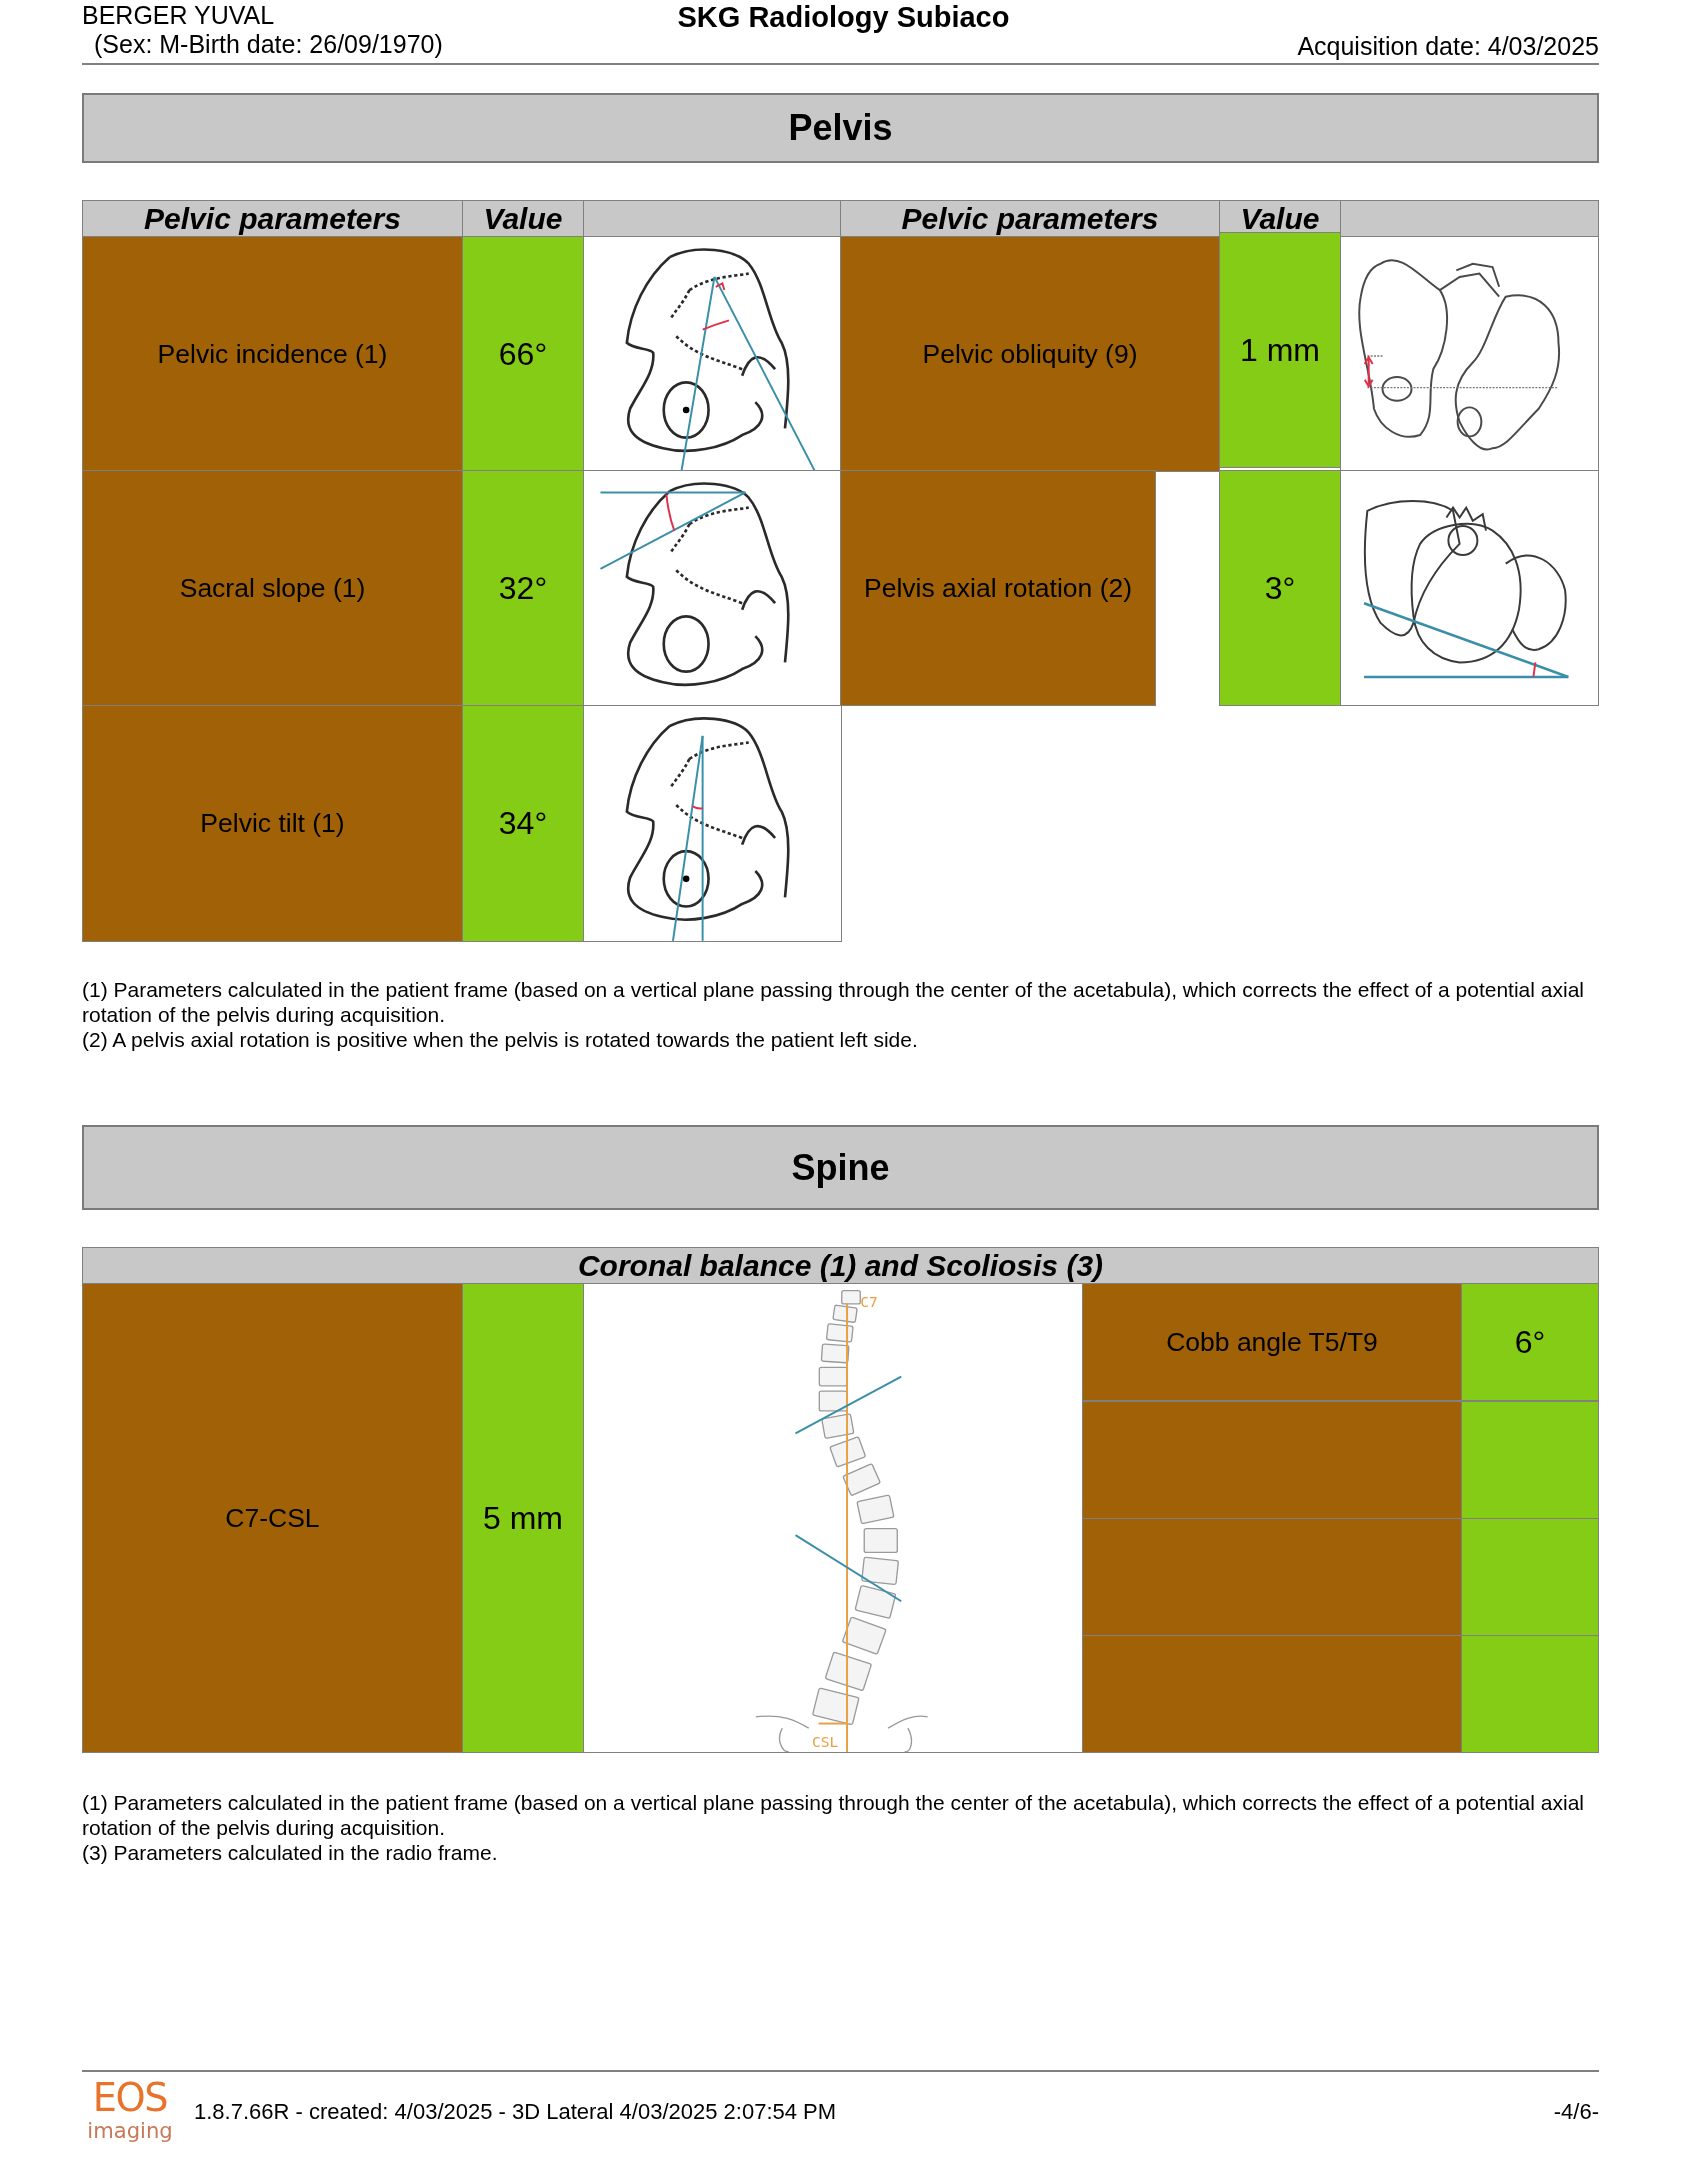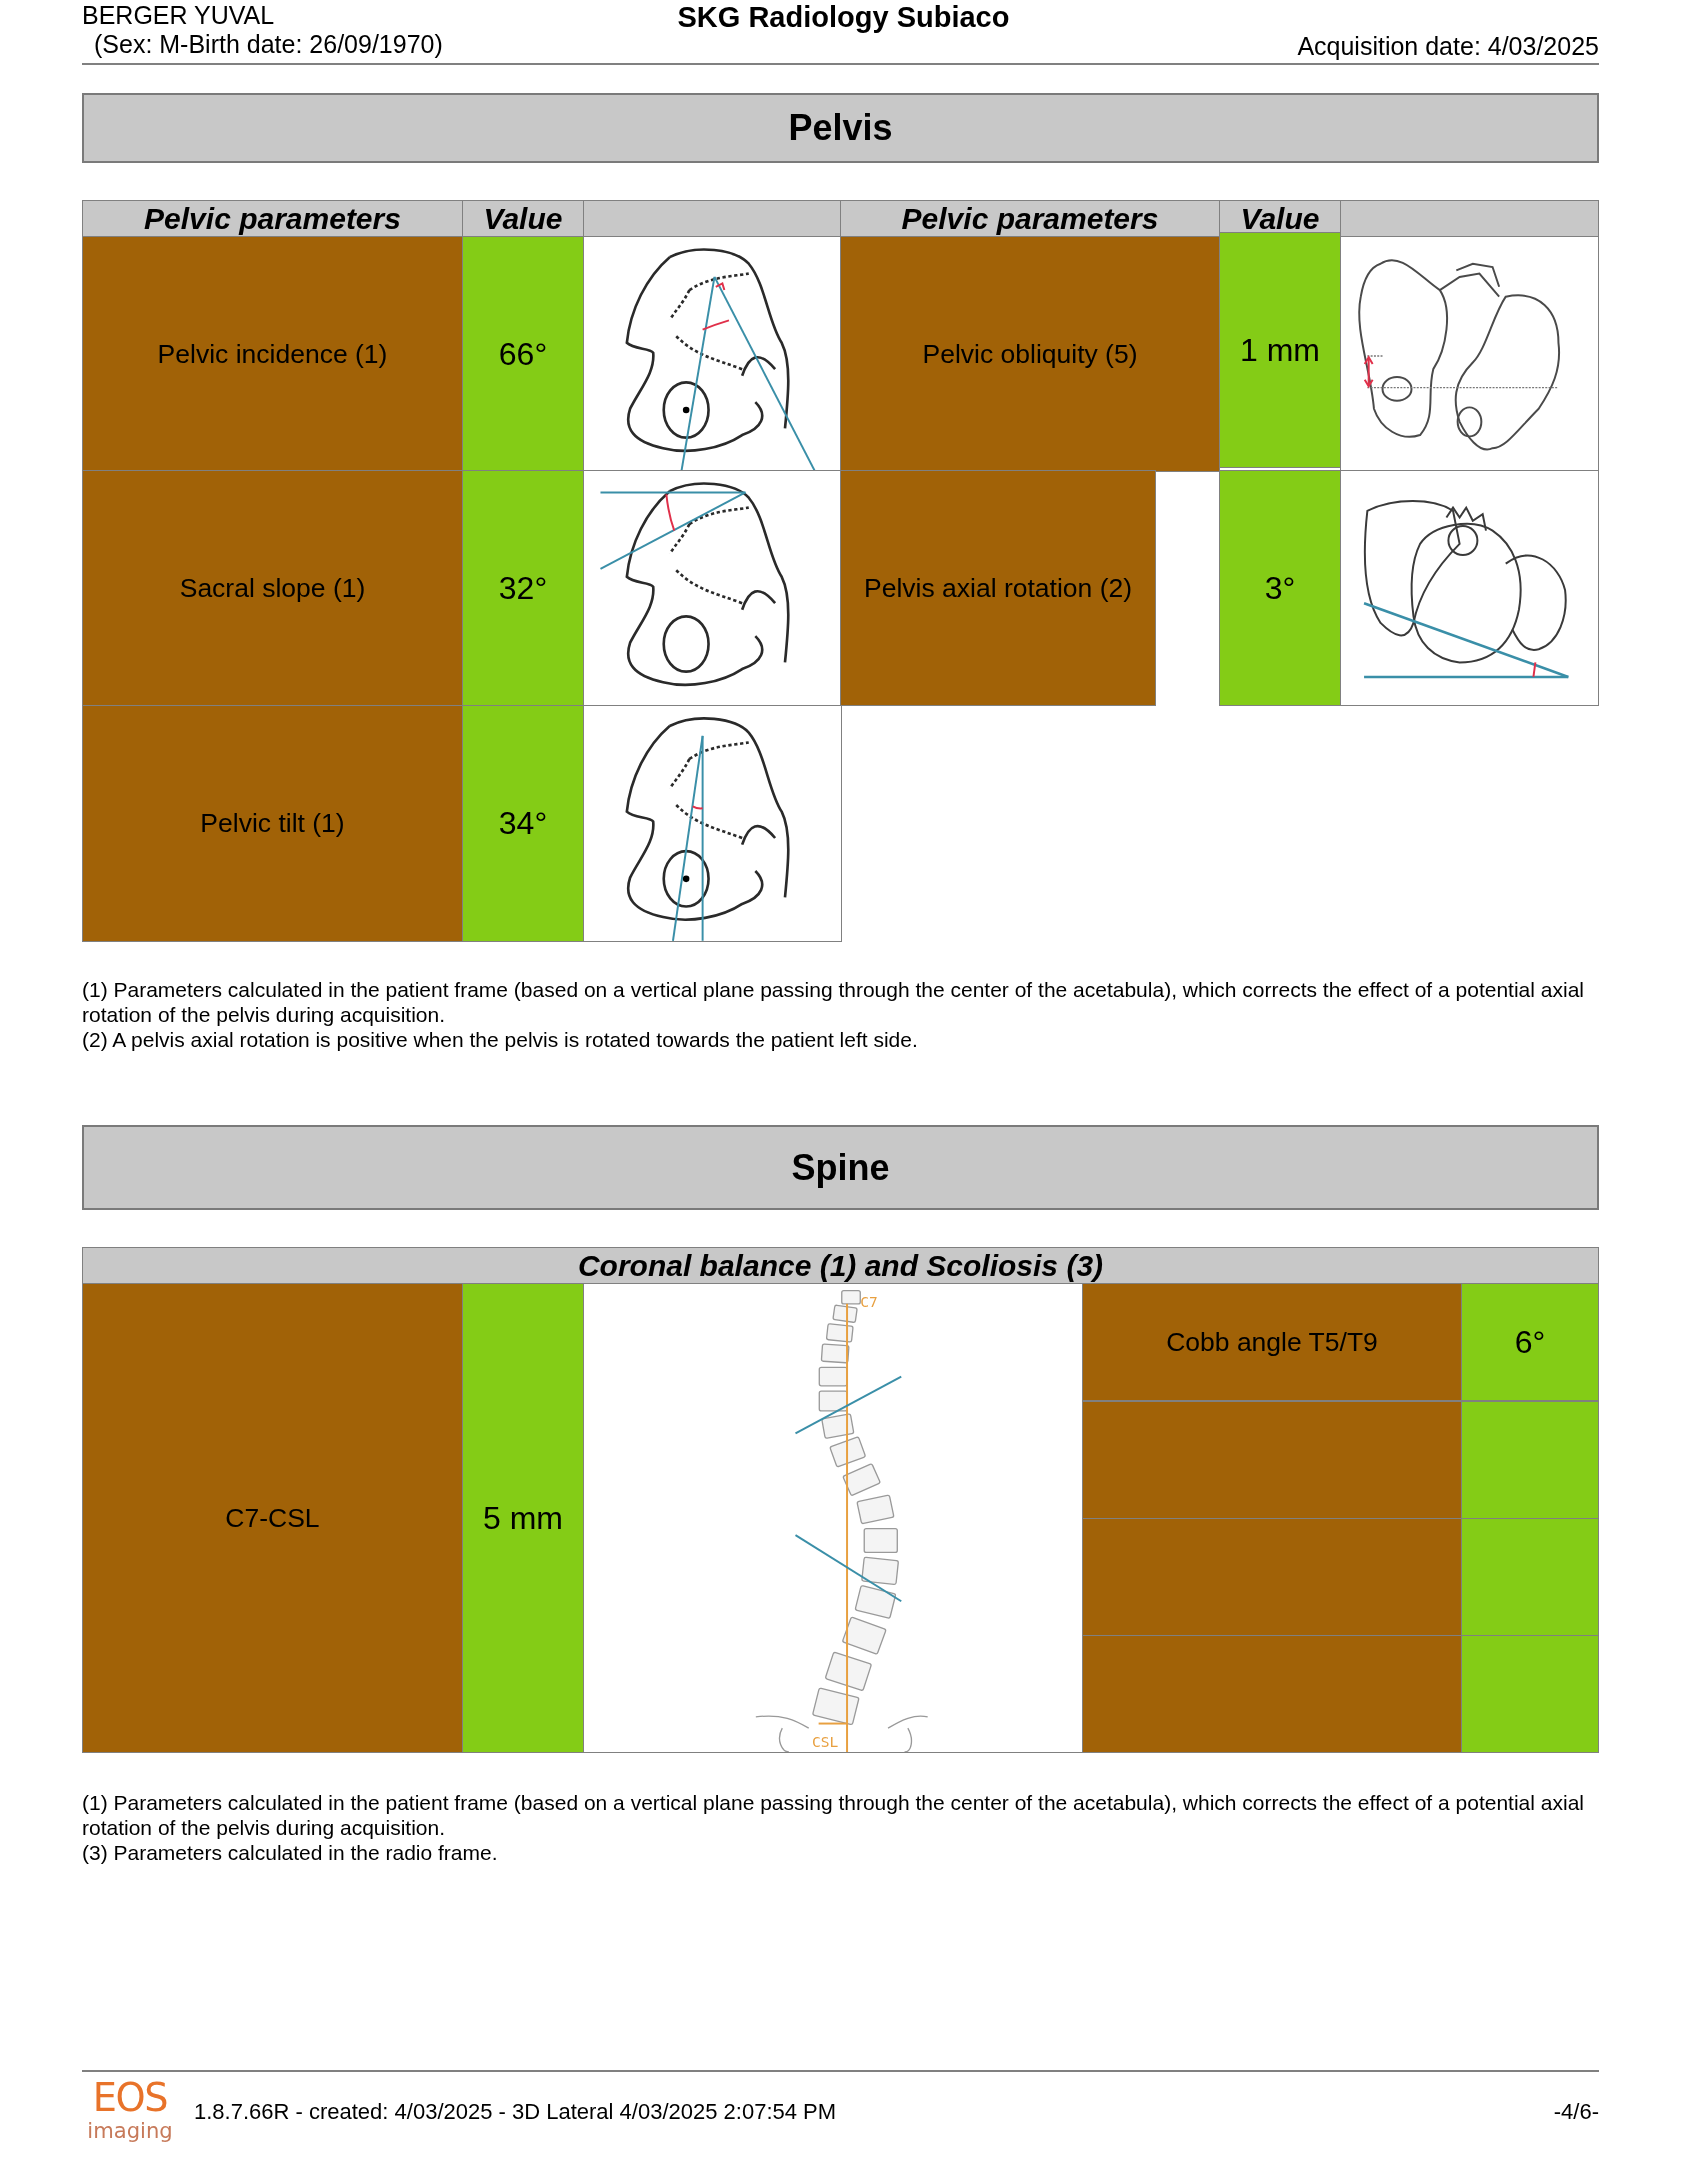--- a/index.html
+++ b/index.html
@@ -100,21 +100,21 @@
         <ellipse cx="155" cy="262" rx="34" ry="42"></ellipse>
         <path d="M160 80 C150 100 140 110 130 125 M140 150 C170 180 200 185 240 200 M160 80 C190 60 220 60 250 55" stroke-dasharray="5 4"></path>
       </g>
       <circle cx="155" cy="262" r="5" fill="#000"></circle>
       <line x1="135" y1="356" x2="180" y2="45" stroke="#3a8fa8" stroke-width="3"></line>
       <line x1="180" y1="45" x2="180" y2="356" stroke="#3a8fa8" stroke-width="3"></line>
       <path d="M165 152 Q172 156 180 155" fill="none" stroke="#e0304a" stroke-width="3"></path>
     </svg>
   </div>
 
-  <div class="cell name" style="left:840px;top:236px;width:380px;height:236px;">Pelvic obliquity (5)</div>
+  <div class="cell name" style="left:840px;top:236px;width:380px;height:236px;">Pelvic obliquity (9)</div>
   <div class="cell val" style="left:1219px;top:232px;width:122px;height:236px;">1 mm</div>
   <div class="cell img" style="left:1340px;top:236px;width:259px;height:236px;">
     <svg viewBox="0 0 390 354">
       <g fill="none" stroke="#4a4a4a" stroke-width="3">
         <path d="M60 40 C90 20 120 60 150 80 C170 110 160 170 140 200 C130 240 145 270 120 300 C90 310 60 290 50 260 C45 200 20 140 30 90 C35 60 45 45 60 40 Z"></path>
         <path d="M250 90 C300 80 330 110 330 160 C335 200 320 230 300 260 C270 290 250 320 230 320 C210 330 190 300 180 280 C170 250 170 220 200 190 C220 170 230 120 250 90 Z"></path>
         <path d="M150 80 L180 60 L210 55 L240 90 M175 50 L200 40 L230 45 L240 75"></path>
         <ellipse cx="85" cy="230" rx="22" ry="18"></ellipse>
         <ellipse cx="195" cy="280" rx="18" ry="22"></ellipse>
       </g>

